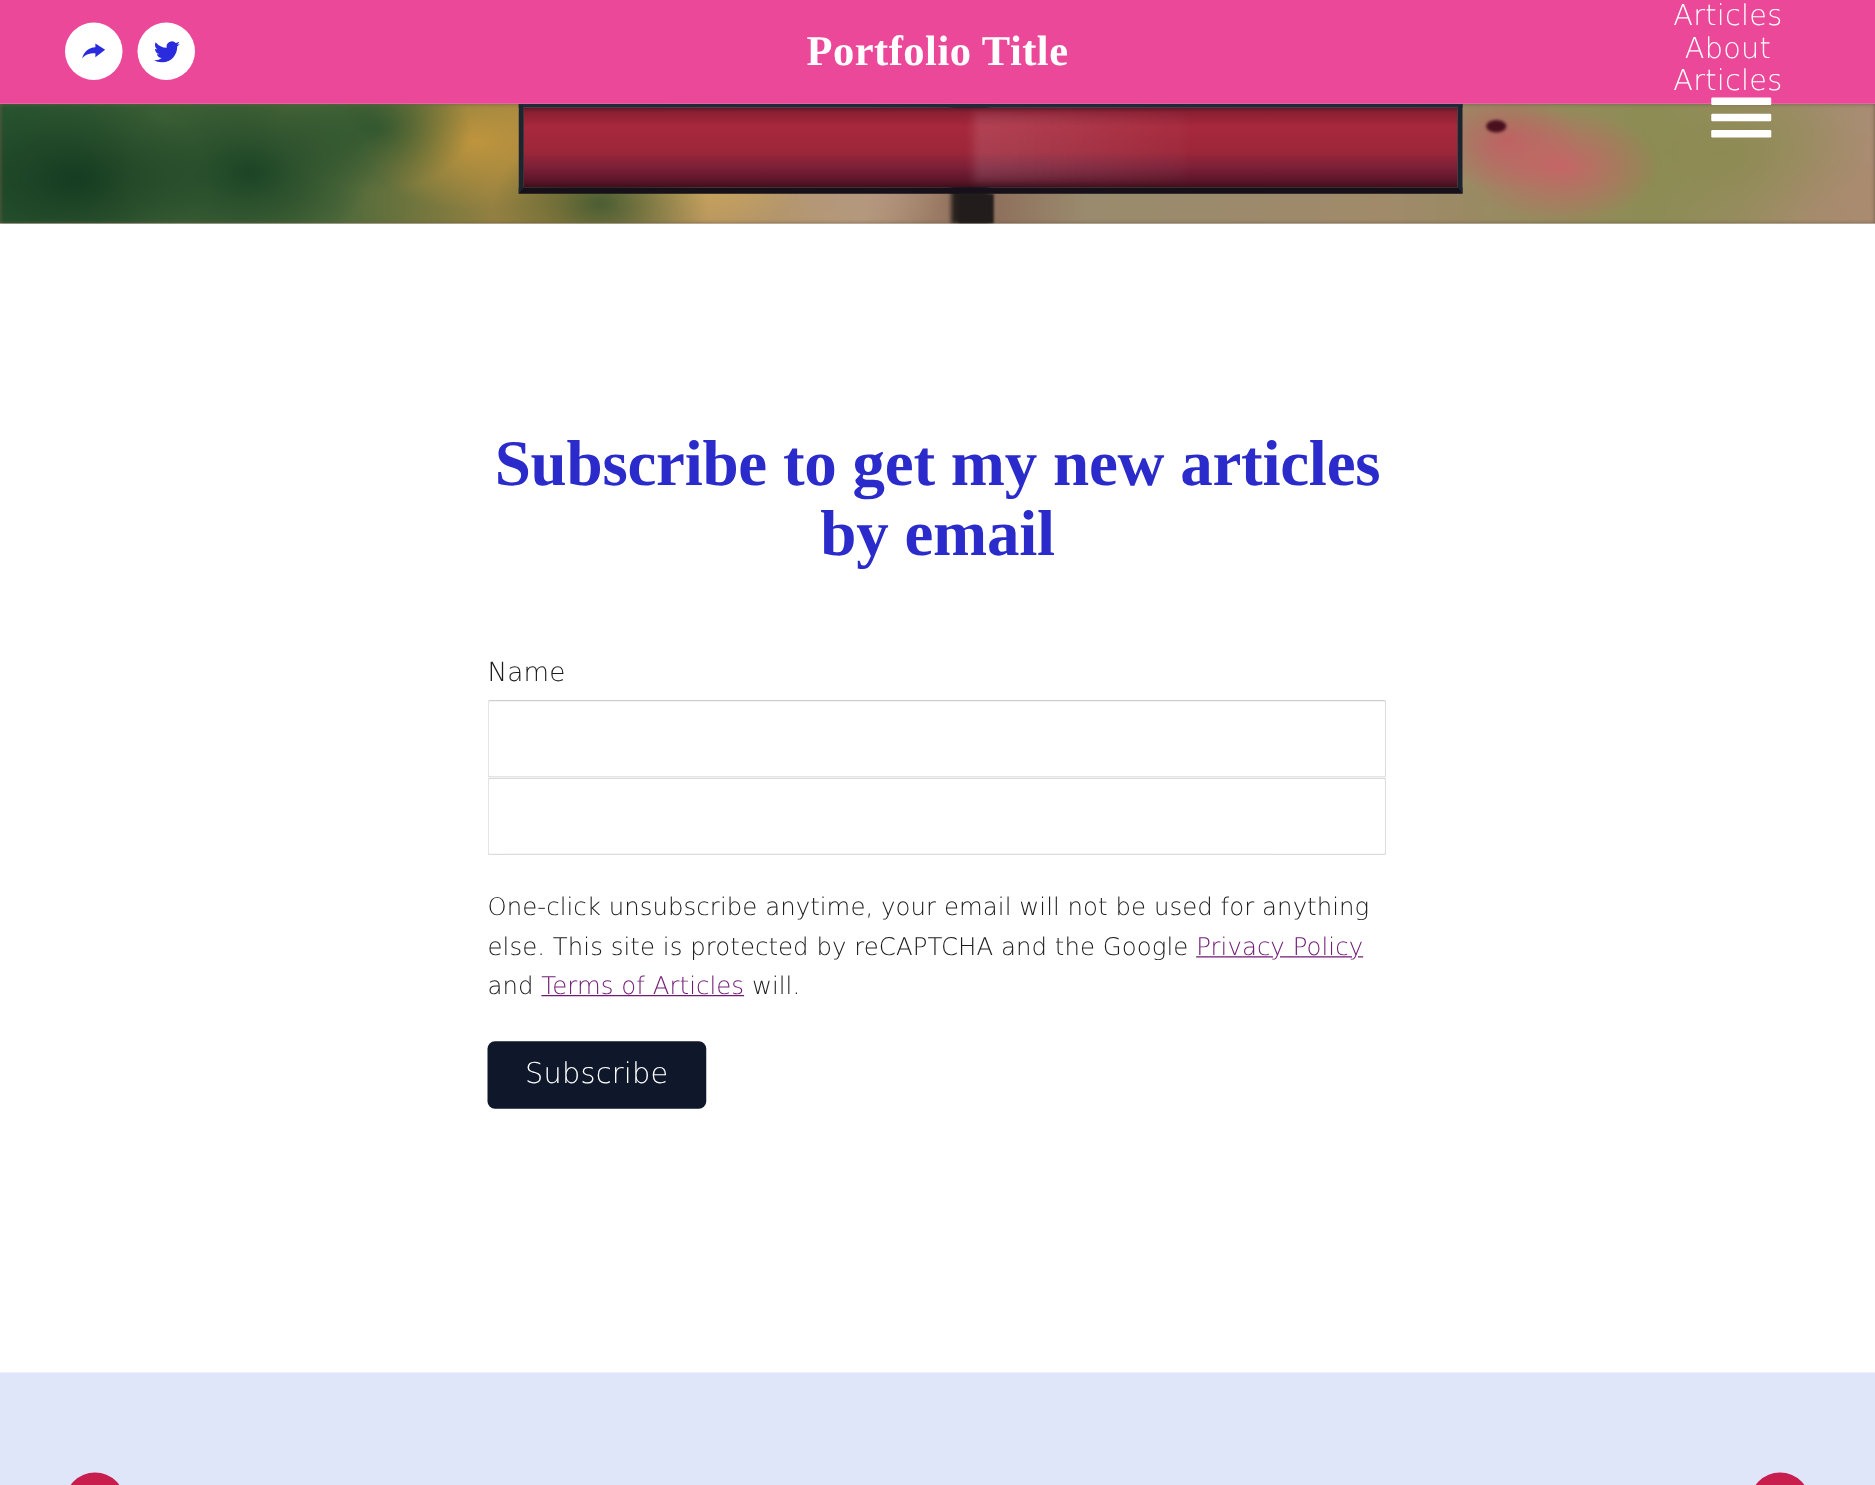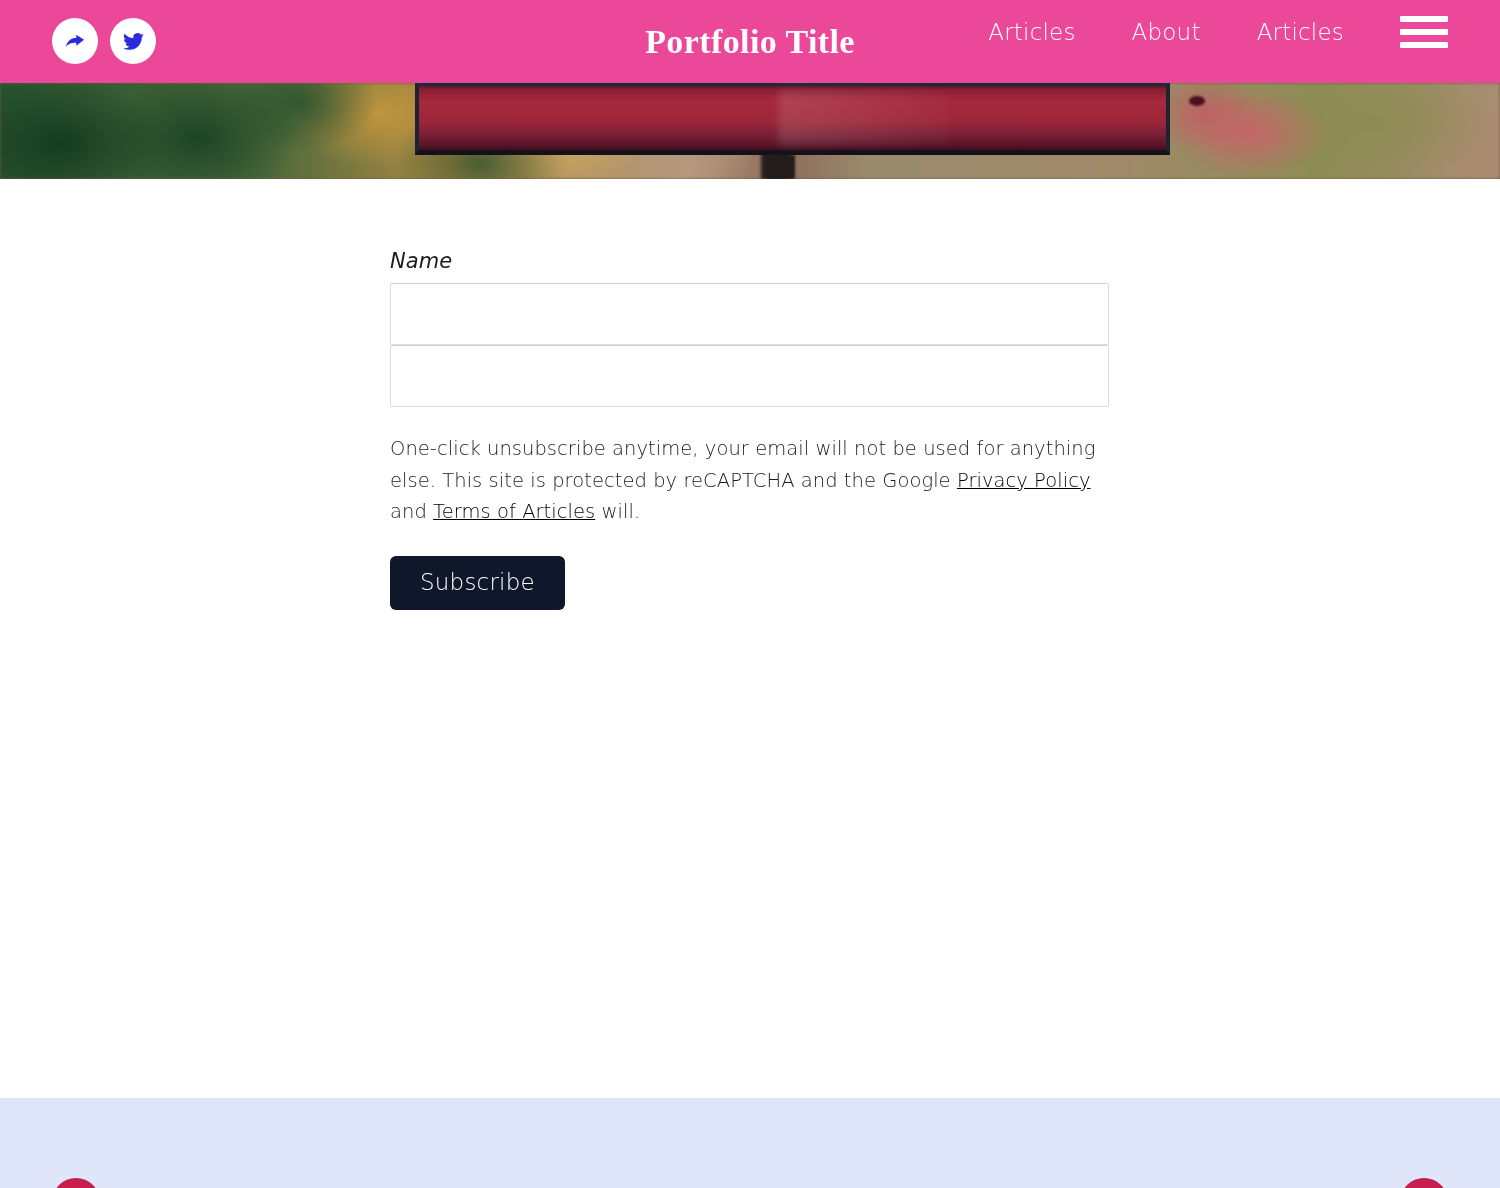--- a/index.html
+++ b/index.html
@@ -68,21 +68,22 @@
     user-select: none;
   }
 
   .main-nav {
     position: absolute;
     right: 52px;
     top: 0;
     height: 64px;
     display: flex;
     align-items: center;
-    gap: 12px;
+    gap: 0px;
+    flex-direction: column;
   }
 
   .nav-link {
     color: #ffffff;
     font-size: 23px;
     font-family: "DejaVu Sans", sans-serif;
     font-weight: 300;
     text-decoration: none;
     padding: 0 22px;
     letter-spacing: 0.2px;
@@ -224,21 +225,21 @@
 
   .field-label {
     display: block;
     font-family: "DejaVu Sans", sans-serif;
     font-weight: 300;
     font-size: 21px;
     color: #1c1c1c;
     letter-spacing: 0.1px;
     margin-bottom: 10px;
   }
-  .label-name { margin-top: 70px; font-style: italic; }
+  .label-name { margin-top: 70px; }
   .label-email { margin-top: 37px; }
 
   .text-input {
     display: block;
     width: 719px;
     height: 62px;
     background: #ffffff;
     border: 1px solid #dcdcdc;
     border-top-color: #cfcfcf;
     border-radius: 2px;
@@ -253,21 +254,21 @@
     margin-top: 26px;
     width: 710px;
     font-family: "DejaVu Sans", sans-serif;
     font-weight: 300;
     font-size: 19.5px;
     line-height: 31.5px;
     color: #1b1b1b;
     letter-spacing: 0.05px;
   }
   .fine-print a {
-    color: #000000;
+    color: #701a75;
     text-decoration: underline;
   }
 
   .subscribe-btn {
     margin-top: 28px;
     display: inline-block;
     background: #0f172a;
     color: #ffffff;
     border: none;
     border-radius: 6px;
@@ -345,20 +346,21 @@
     <div class="hero-photo"></div>
     <div class="mailbox">
       <div class="mailbox-knob"></div>
     </div>
     <div class="mailbox-post"></div>
   </div>
 
   <main class="content">
     <div class="form-wrap">
 
+      <h1 class="page-heading">Subscribe to get my new articles by email</h1>
 
       <div class="field-block">
         <label class="field-label label-name">Name</label>
         <input class="text-input" type="text" placeholder="" style="">
       </div>
 
       <div class="field-block">
         <input class="text-input" type="email" placeholder="" style="">
       </div>
 

